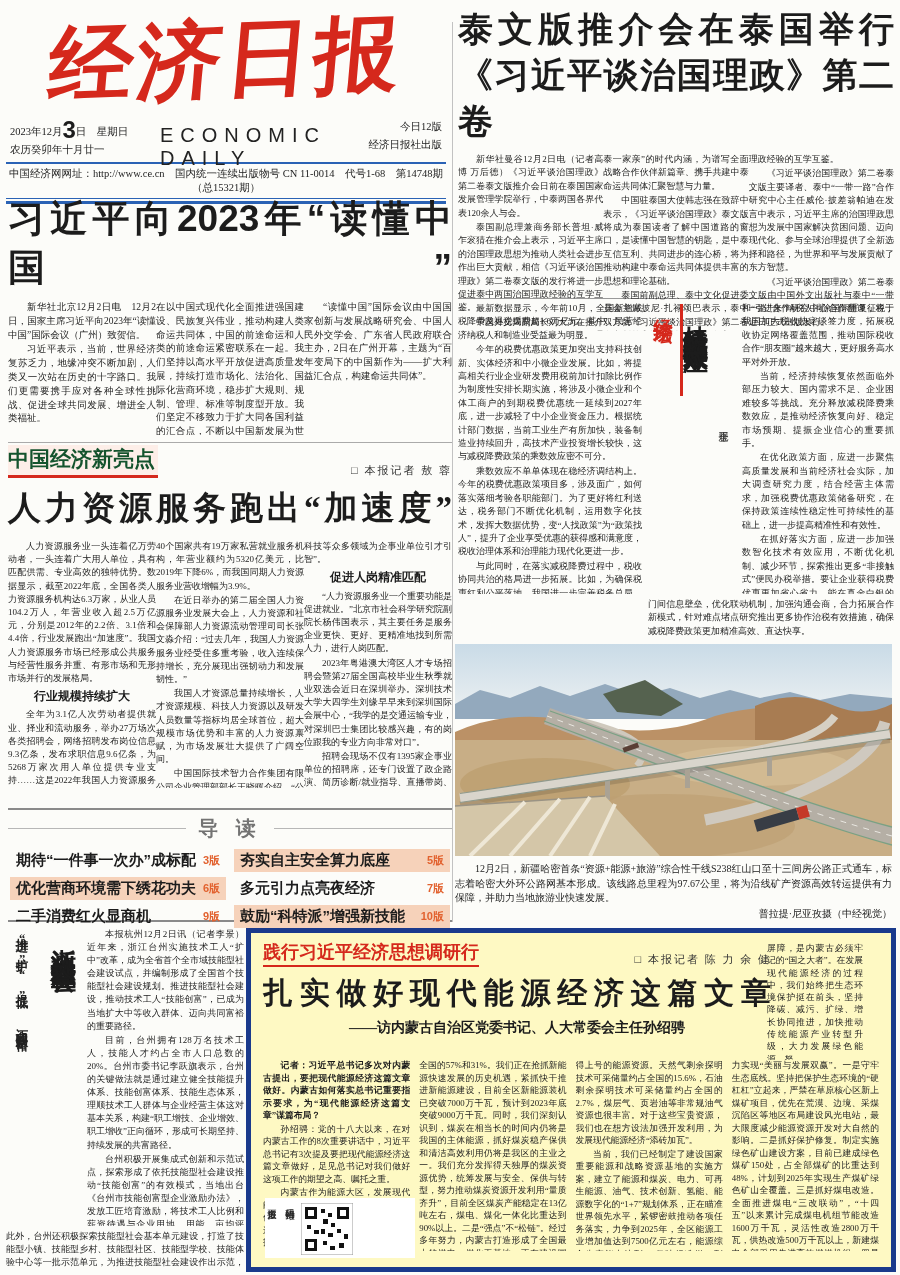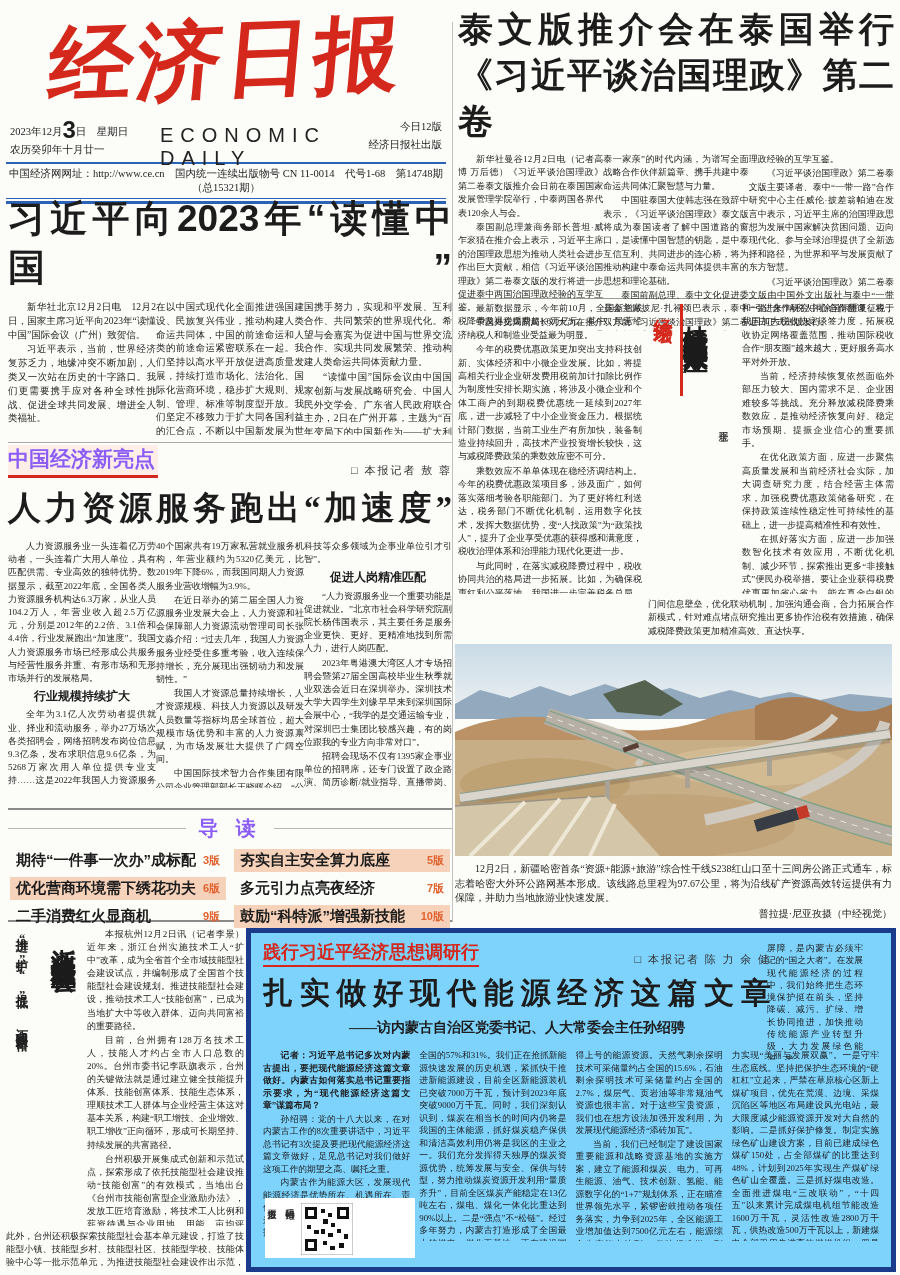--- a/index.html
+++ b/index.html
@@ -35,32 +35,32 @@
   #right-top .col{height:178px;}
 
   
   #lead{position:absolute;left:8px;top:194px;width:444px;height:248px;border-bottom:1px solid #aaa;}
   .lead-h{font-size:37px;font-weight:900;line-height:49px;text-align:justify;text-align-last:justify;}
   #lead .col{height:134px;font-size:9.5px;line-height:13.8px;}
 
   
   #highlight{position:absolute;left:8px;top:448px;width:444px;height:356px;}
   .hl-kickrow{display:flex;justify-content:space-between;align-items:flex-end;height:30px;}
-  .hl-kicker{color:#8b5cf6;font-weight:900;font-size:21px;border-bottom:3px solid #d5281c;
+  .hl-kicker{color:#14532d;font-weight:900;font-size:21px;border-bottom:3px solid #d5281c;
              padding:0 3px 2px 0;background:#fdeee8;}
   .byline{font-size:11px;color:#333;letter-spacing:2px;}
   .hl-h{margin-top:8px;font-size:33px;font-weight:900;font-family:"Liberation Serif",serif;
         text-align:justify;text-align-last:justify;}
   #highlight .col{height:248px;font-size:9px;line-height:13.2px;}
 
   
   #daodu{position:absolute;left:8px;top:808px;width:444px;height:114px;border-top:2px solid #8a8a8a;
          border-bottom:2px solid #8a8a8a;padding-top:5px;box-sizing:border-box;}
   .daodu-title{display:flex;align-items:center;gap:12px;}
-  .daodu-title .txt{color:#8b5cf6;font-size:20px;font-weight:900;letter-spacing:6px;}
+  .daodu-title .txt{color:#737373;font-size:20px;font-weight:900;letter-spacing:6px;}
   .dline{flex:1;height:1px;background:#b7b7b7;}
   .daodu-grid{display:grid;grid-template-columns:1fr 1fr;gap:5px 8px;margin-top:7px;padding:0 2px;}
   .ditem{display:flex;justify-content:space-between;align-items:center;font-size:15px;font-weight:bold;
          padding:2px 6px;font-family:"Liberation Sans",sans-serif;}
   .ditem.hl{background:#f6d2ba;}
   .pg{color:#e2622f;font-size:11px;font-weight:bold;}
 
   
   #forum{position:absolute;left:458px;top:302px;width:436px;height:338px;}
   .forum-flex{display:flex;height:292px;}
@@ -87,29 +87,29 @@
   .tz-flex{display:flex;height:298px;}
   .tz-kicker{width:24px;writing-mode:vertical-rl;text-orientation:upright;font-size:12.5px;
              font-weight:bold;letter-spacing:2px;color:#222;}
   .tz-h{width:46px;writing-mode:vertical-rl;text-orientation:upright;font-size:25px;font-weight:900;
         letter-spacing:2px;margin-left:4px;font-family:"Liberation Serif",serif;}
   .tz-body{flex:1;margin-left:7px;font-size:9px;line-height:13.1px;overflow:hidden;text-align:justify;}
   .tz-final{margin-top:4px;font-size:9px;line-height:13.1px;text-align:justify;overflow:hidden;height:40px;}
 
   
   #energy{position:absolute;left:246px;top:928px;width:650px;height:344px;border:5px solid #1a3a8c;
-          background:#7dd3fc;box-sizing:border-box;padding:7px 12px;overflow:hidden;}
+          background:#fef9c3;box-sizing:border-box;padding:7px 12px;overflow:hidden;}
   .en-kickrow{display:flex;justify-content:space-between;align-items:flex-end;margin-right:108px;}
   .en-kicker{color:#d5281c;font-size:18px;font-weight:900;border-bottom:2px solid #d5281c;padding-bottom:1px;}
   .en-h{font-size:30px;font-weight:900;line-height:38px;margin-top:7px;margin-right:108px;
         text-align:justify;text-align-last:justify;}
   .en-sub{font-size:14px;font-weight:bold;text-align:center;margin-top:7px;margin-right:108px;}
   .en-side{position:absolute;right:28px;top:9px;width:96px;height:118px;font-size:8.8px;
            line-height:12.3px;overflow:hidden;text-align:justify;}
-  .en-cols{display:flex;gap:9px;margin-top:12px;height:192px;}
+  .en-cols{display:flex;gap:9px;margin-top:22px;height:192px;}
   .en-col{flex:1;font-size:8.8px;line-height:12.5px;overflow:hidden;text-align:justify;}
   .qr-wrap{position:absolute;left:14px;bottom:9px;width:150px;height:58px;background:#fff;
            display:flex;align-items:center;gap:5px;padding-top:2px;}
   .qr-label{writing-mode:vertical-rl;text-orientation:upright;font-size:9.5px;color:#222;height:54px;}
 </style>
 </head>
 <body>
 
 <div id="mast-left">
   <div class="brand">
@@ -163,21 +163,20 @@
   <div class="cols">
     <div class="col">
       <p>新华社北京12月2日电　12月2日，国家主席习近平向2023年“读懂中国”国际会议（广州）致贺信。</p>
       <p>习近平表示，当前，世界经济复苏乏力，地缘冲突不断加剧，人类又一次站在历史的十字路口。我们更需要携手应对各种全球性挑战、促进全球共同发展、增进全人类福祉。</p>
 
     </div>
     <div class="col">
       <p class="cont">在以中国式现代化全面推进强国建设、民族复兴伟业，推动构建人类命运共同体，中国的前途命运和人类的前途命运紧密联系在一起。我们坚持以高水平开放促进高质量发展，持续打造市场化、法治化、国际化营商环境，稳步扩大规则、规制、管理、标准等制度型开放。我们坚定不移致力于扩大同各国利益的汇合点，不断以中国新发展为世界带来新动力、新机遇。中国期待同各</p>
     </div>
     <div class="col">
-      <p class="cont">国携手努力，实现和平发展、互利合作、共同繁荣的世界现代化。希望与会嘉宾为促进中国与世界交流合作、实现共同发展繁荣、推动构建人类命运共同体贡献力量。</p>
       <p>“读懂中国”国际会议由中国国家创新与发展战略研究会、中国人民外交学会、广东省人民政府联合主办，2日在广州开幕，主题为“百年变局下的中国新作为——扩大利益汇合点，构建命运共同体”。</p>
     </div>
   </div>
 </div>
 
 <div id="highlight">
   <div class="hl-kickrow">
     <span class="hl-kicker sans">中国经济新亮点</span>
     <span class="byline"><span>□</span> <span>本报记者 敖 蓉</span></span>
   </div>

